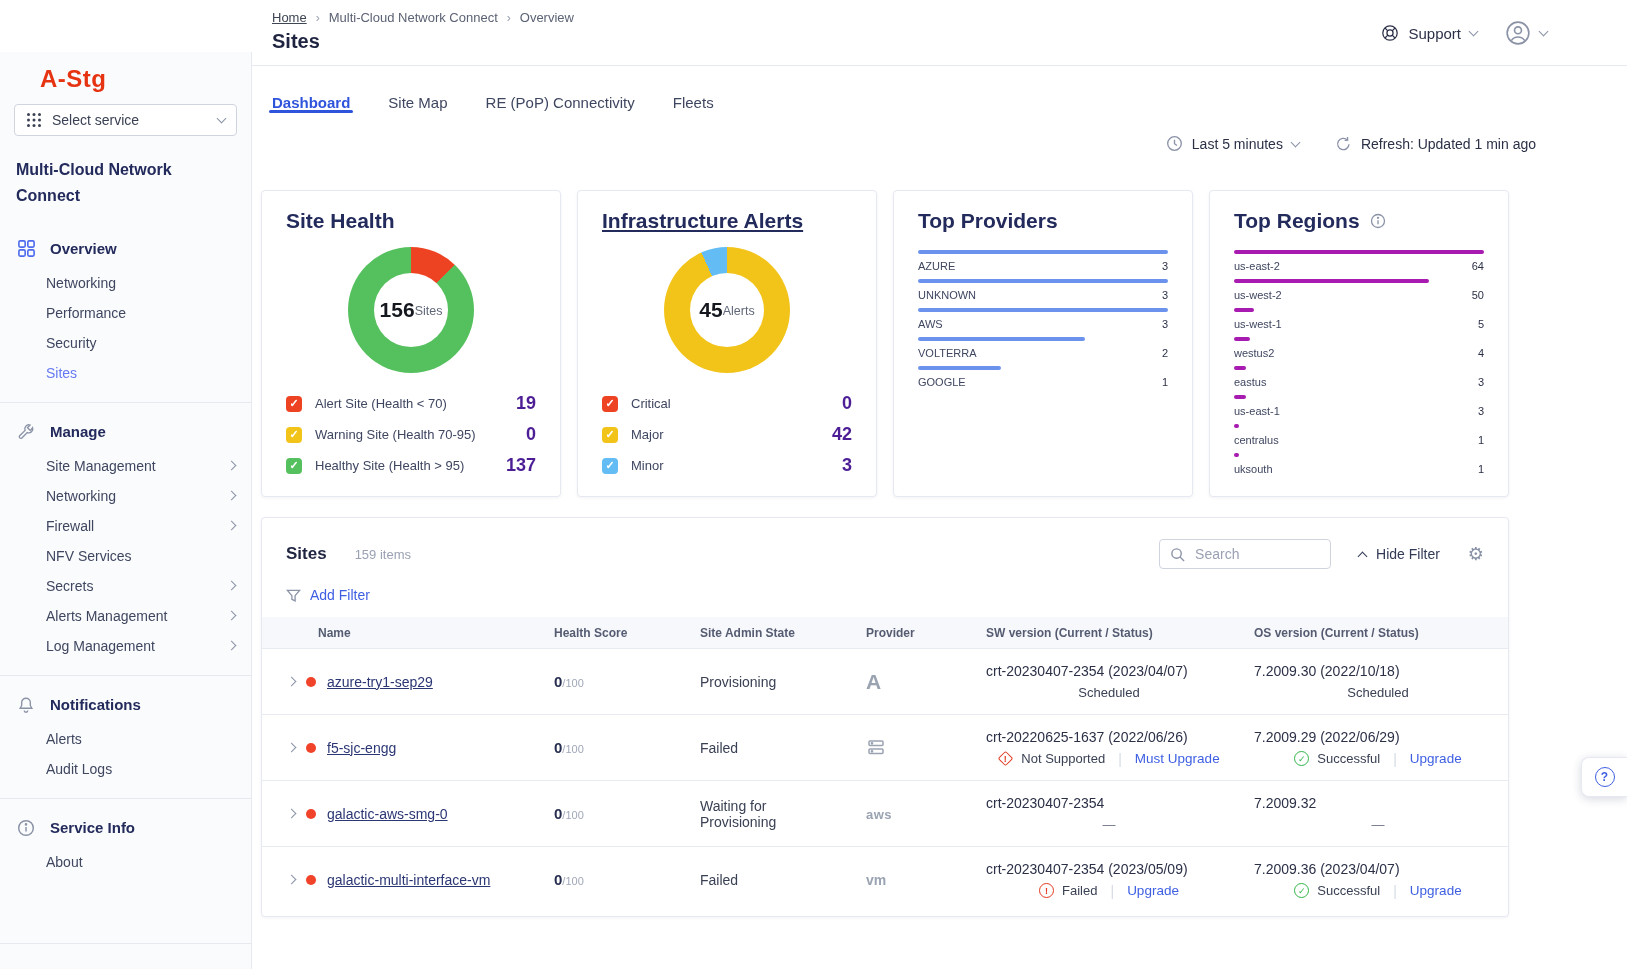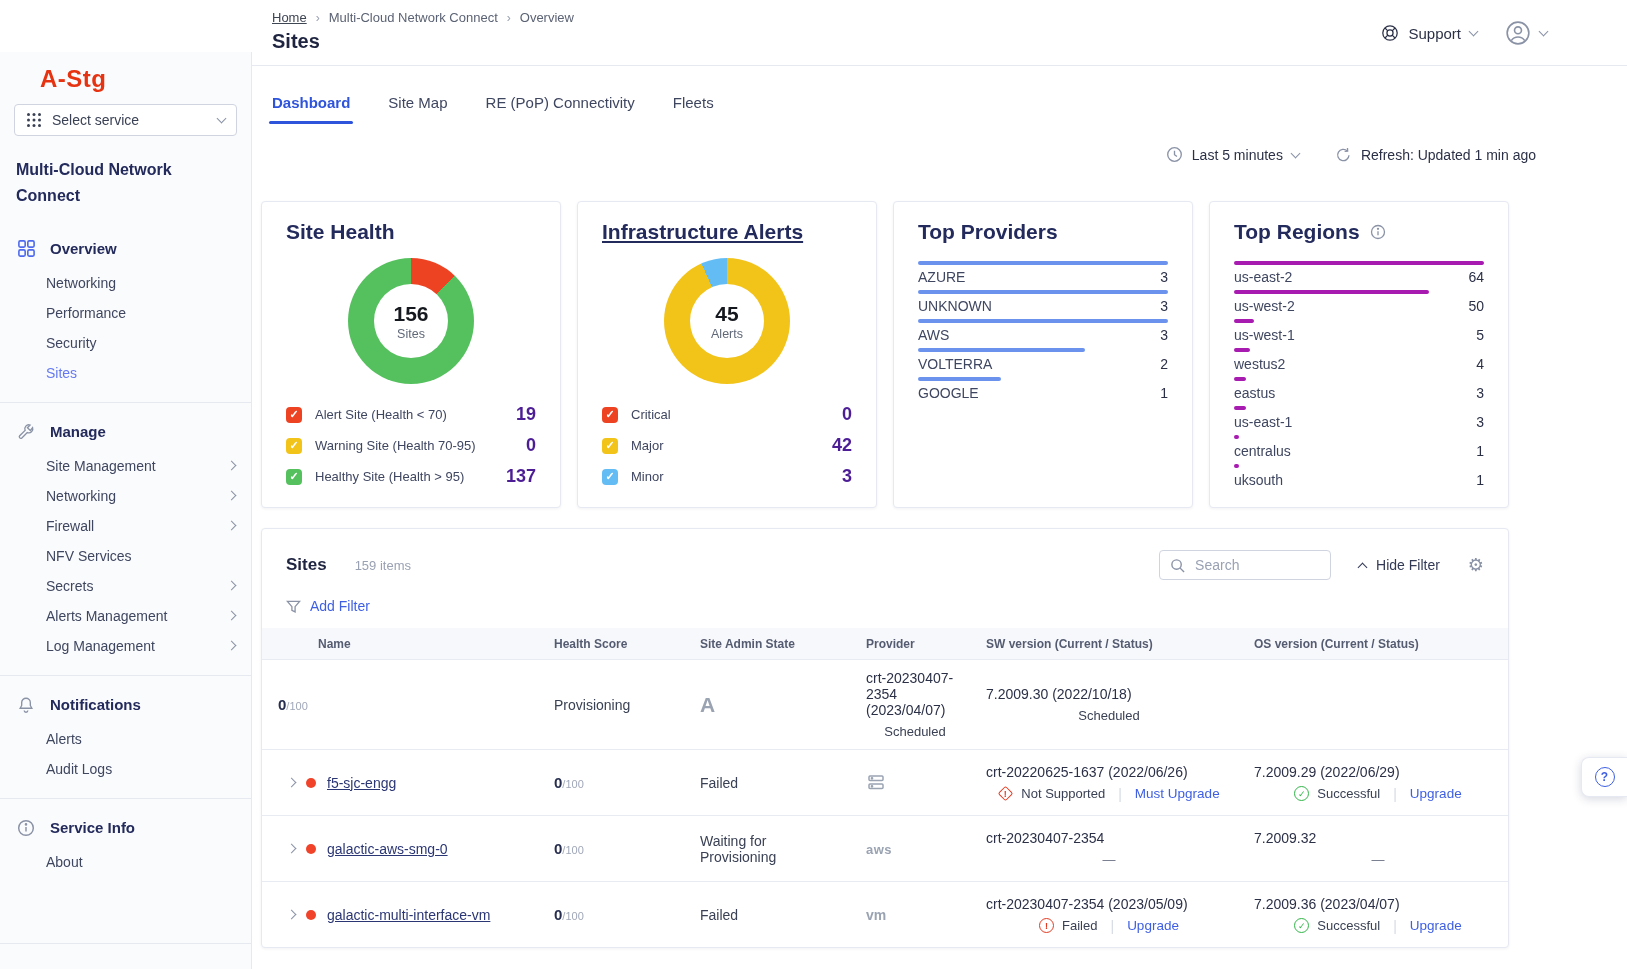--- a/index.html
+++ b/index.html
@@ -42,52 +42,52 @@
   .main { position:absolute; left:252px; top:0; right:0; bottom:0; }
   .topbar { height:66px; border-bottom:1px solid #e7e9f0; position:relative; padding:10px 0 0 20px; }
   .breadcrumb { display:flex; gap:9px; font-size:13px; color:#5b6273; align-items:center; }
   .bc-link { cursor:pointer; }
   .bc-link.home { text-decoration:underline; color:#3e4553; }
   .bc-sep { color:#9aa1b3; font-size:12px; }
   .page-title { margin-top:5px; font-size:20px; font-weight:bold; color:#1f2440; }
   .topbar-right { position:absolute; right:80px; top:20px; display:flex; align-items:center; gap:28px; }
   .support, .avatar-wrap { display:flex; align-items:center; gap:9px; font-size:15px; color:#2b3047; cursor:pointer;justify-content:center; }
   .tabsrow { display:flex; gap:38px; padding:28px 0 0 20px; }
-  .tab { font-size:15px; color:#3f4660; padding-bottom:13px; position:relative; cursor:pointer; }
+  .tab { font-size:15px; color:#3f4660; padding-bottom:2px; position:relative; cursor:pointer; }
   .tab.active { color:#2f54dc; font-weight:bold; }
   .tab.active::after { content:""; position:absolute; left:-3px; right:-3px; bottom:0; height:3px;
     background:#2f54dc; border-radius:2px; }
   .controlsrow { display:flex; justify-content:flex-end; align-items:center; gap:36px;
     padding-right:91px; margin-top:22px; font-size:14px; color:#2b3047; }
   .ctrl { display:flex; align-items:center; gap:9px; cursor:pointer; }
   
   .content { width:1248px; margin:38px 0 0 9px; }
   .cards { display:flex; gap:16px; }
   .card { flex:1; background:#fff; border:1px solid #e6e9f1; border-radius:4px;
     box-shadow:0 1px 3px rgba(30,40,90,.06); height:307px; padding:18px 24px 12px; overflow:hidden; }
   .card-title-row { display:flex; align-items:center; gap:10px; }
   .card-title { font-size:21px; color:#232a5c; font-weight:bold; }
   .card-title.link { text-decoration:underline; cursor:pointer; }
   .donut-wrap { display:flex; justify-content:center; margin-top:14px; }
   .donut { width:126px; height:126px; border-radius:50%; position:relative; }
   .donut::after { content:""; position:absolute; inset:26px; background:#fff; border-radius:50%; }
-  .donut-center { position:absolute; inset:0; display:flex; flex-direction:column; align-items:center;
+  .donut-center { position:absolute; inset:0; display:flex; flex-direction:row; align-items:center;
     justify-content:center; z-index:1; }
   .donut-num { font-size:21px; font-weight:bold; color:#15181e; }
   .donut-lab { font-size:12.5px; color:#606878; margin-top:1px; }
   .legend { margin-top:15px; }
   .legend-row { display:flex; align-items:center; height:31px; gap:13px; }
   .cbx { width:16px; height:16px; border-radius:4px; color:#fff; font-size:11px; display:flex;
     align-items:center; justify-content:center; font-weight:bold; cursor:pointer; }
   .legend-label { font-size:13px; color:#3f4660; flex:1; }
   .legend-value { font-size:18px; font-weight:bold; color:#4c1d95; }
   .bars { margin-top:17px; }
   .bar-row { margin-bottom:5px; }
   .bar { height:4px; border-radius:2px; margin-bottom:4px; }
-  .bar-meta { display:flex; justify-content:space-between; font-size:14px; color:#3f4660; line-height:16px; }
+  .bar-meta { display:flex; justify-content:space-between; font-size:11px; color:#3f4660; line-height:16px; }
   .bar-meta .bv { color:#2b3047; }
   
   .panel { margin-top:20px; border:1px solid #e6e9f1; border-radius:4px; background:#fff;
     box-shadow:0 1px 3px rgba(30,40,90,.06); min-height:400px; }
   .panel-head { display:flex; align-items:center; padding:21px 24px 6px; }
   .panel-title { font-size:17px; font-weight:bold; color:#1f2440; }
   .items-count { margin-left:28px; font-size:13px; color:#9aa1b3; }
   .panel-right { margin-left:auto; display:flex; align-items:center; gap:28px; }
   .searchbox { width:172px; height:30px; border:1px solid #cfd4e0; border-radius:4px; display:flex;
     align-items:center; padding:0 10px; gap:8px; background:#fff; }
@@ -546,20 +546,25 @@
       <div class="tbl-header" id="tbl-header">
           <div class="th first">Name</div>
           <div class="th">Health Score</div>
           <div class="th">Site Admin State</div>
           <div class="th">Provider</div>
           <div class="th">SW version (Current / Status)</div>
           <div class="th">OS version (Current / Status)</div>
         </div>
       <div id="tbl-body">
           <div class="tbl-row">
+            <div class="td first">
+              <span class="chev-base chev-right"></span>
+              <span class="dot"></span>
+              <a class="site-link">azure-try1-sep29</a>
+            </div>
             <div class="td"><span class="health-num">0</span><span class="health-den">/100</span></div>
             <div class="td">Provisioning</div>
             <div class="td"><span class="prov azure">A</span></div>
             <div class="td">
               <div class="ver1">crt-20230407-2354 (2023/04/07)</div>
               <div class="ver2">
                 <span>Scheduled</span>
               </div>
             </div>
             <div class="td">

